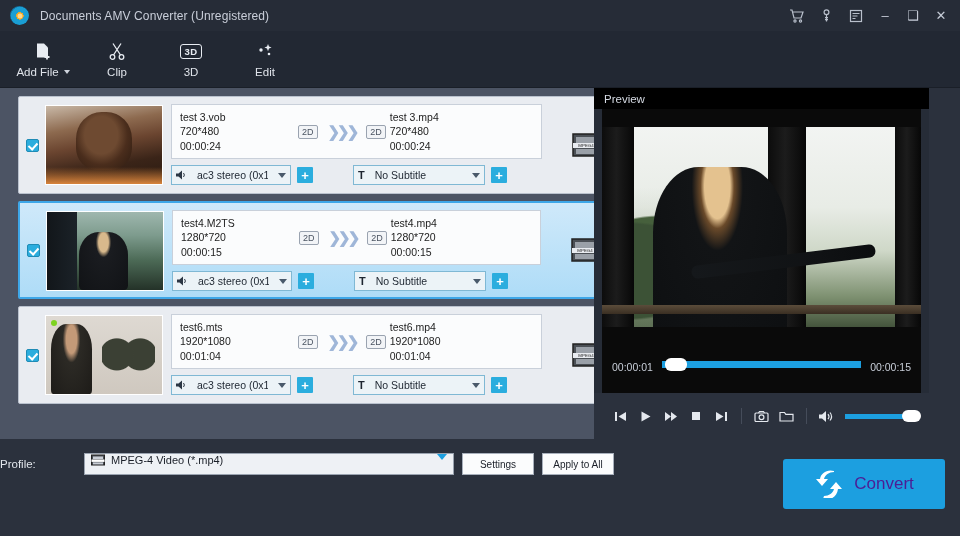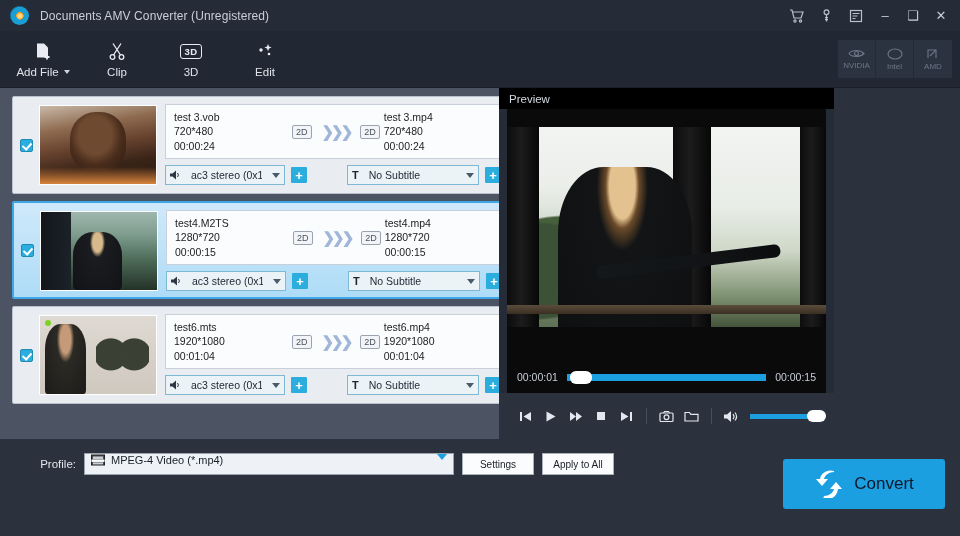--- a/index.html
+++ b/index.html
@@ -67,21 +67,21 @@
     width: 38px; height: 38px; background: #2c3340;
     display: flex; flex-direction: column; align-items: center; justify-content: center;
     color: #6d7586; font-size: 8px; gap: 2px; cursor: pointer;
     border-right: 1px solid #242a35;
   }
   .accel-item:last-child { border-right: none; }
 
   
   .main { display: flex; height: 351px; }
   .filelist {
-    width: 499px; background: #4c5464; padding: 8px 0 0 12px;
+    width: 594px; background: #4c5464; padding: 8px 0 0 18px;
     position: relative; overflow: hidden;
   }
   .row {
     width: 605px; height: 98px; margin-bottom: 7px;
     background: #e9ecf1; border: 1px solid #b9c1cd; border-radius: 2px;
     display: flex; position: relative;
   }
   .row.selected {
     background: linear-gradient(180deg,#cfe9fa 0%,#aedcf7 100%);
     border: 2px solid #3ea7e8;
@@ -229,21 +229,21 @@
   }
   .v-rail {
     position:absolute; left:0; top:196px; width:100%; height:9px;
     background: linear-gradient(180deg,#5b4c3a,#3a2f23);
   }
   .v-top { position:absolute; left:0; top:0; width:100%; height:18px; background:#0a0a0a; }
   .v-bot { position:absolute; left:0; bottom:0; width:100%; height:34px; background:#0a0a0a; }
 
   .seekbar {
     height: 32px; margin: 0 8px; background:#0a0a0a;
-    display: flex; align-items: center; padding: 0 10px; gap: 9px;
+    display: flex; padding: 0 10px; gap: 9px;
   }
   .time { color: #c8ced8; font-size: 10.5px; font-family: "Liberation Sans", sans-serif; }
   .track {
     flex: 1; height: 7px; background: #1f252e; position: relative; cursor: pointer;
   }
   .track-fill { position:absolute; left:0; top:0; height:100%; background:#1c9fe0; width: 92%; }
   .track-knob {
     position:absolute; left: 4%; top:-3px; width: 22px; height: 13px;
     background:#fff; border-radius: 6px; transform: translateX(-50%); cursor: grab;
   }
@@ -262,21 +262,21 @@
   .vol-knob {
     position:absolute; right:-6px; top:-4px; width:19px; height:12px;
     background:#fff; border-radius:6px;
   }
 
   
   .bottom {
     height: 97px; background: #2b313d; padding: 12px 0 0 0; position: relative;
   }
   .brow { display: flex; align-items: center; height: 26px; margin-bottom: 6px; }
-  .blabel { color: #e2e6ec; font-size: 11.5px; text-align: right; width: 76px; margin-right: 8px; }
+  .blabel { color: #e2e6ec; font-size: 11.5px; text-align: left; width: 76px; margin-right: 8px; }
   .field {
     height: 22px; background: #eef1f5; border: 1px solid #9aa3b0;
     display: flex; align-items: flex-start; padding: 0 6px; font-size: 11px; color: #1a1f28;
     gap: 6px; cursor: pointer;
   }
   .profile-field { width: 370px; }
   .dest-field { width: 370px; cursor: text; }
   .field .fcaret {
     margin-left: auto; width:0;height:0;
     border-left:5px solid transparent;border-right:5px solid transparent;border-top:6px solid #1c9fe0;
@@ -288,21 +288,21 @@
   }
   .merge { display: flex; align-items: center; gap: 6px; margin-left: 14px; cursor: pointer; }
   .merge-box {
     width: 13px; height: 13px; background: #2badde; border: 1px solid #1f8bb5; border-radius: 2px;
   }
   .merge-label { color: #e2e6ec; font-size: 11.5px; }
   .convert {
     position: absolute; right: 15px; top: 20px;
     width: 162px; height: 50px; background: #1c9fe0; border-radius: 3px;
     display: flex; align-items: center; justify-content: center; gap: 10px;
-    color: #0f172a; font-size: 17px; cursor: pointer;
+    color: #4c1d95; font-size: 17px; cursor: pointer;
   }
 </style>
 </head>
 <body>
 
 <div class="titlebar">
   <div class="logo"></div>
   <div class="app-title">Documents AMV Converter (Unregistered)</div>
   <div class="titlebar-right">
     <div class="tb-icon">
@@ -369,42 +369,20 @@
         <path d="M12 1l1 2.6L15.6 4.6 13 5.6 12 8.2 11 5.6 8.4 4.6 11 3.6z"></path>
         <circle cx="5" cy="7" r="1.7"></circle>
           <circle cx="13" cy="11" r="1.3"></circle>
       </svg>
     </div>
     <div class="tool-label">
         <span>Edit</span>
       </div>
   </div>
 
-  <div class="accel">
-    <div class="accel-item">
-      <svg width="17" height="11" viewBox="0 0 17 11" fill="none" stroke="#6d7586" stroke-width="1.1">
-        <path d="M1 5.5c3-4 11-4 15 0-4 4-12 4-15 0z"></path>
-          <circle cx="8.5" cy="5.5" r="2"></circle>
-      </svg>
-      <span>NVIDIA</span>
-    </div>
-    <div class="accel-item">
-      <svg width="16" height="12" viewBox="0 0 16 12" fill="none" stroke="#6d7586" stroke-width="1.1">
-        <ellipse cx="8" cy="6" rx="7" ry="5"></ellipse>
-      </svg>
-      <span>Intel</span>
-    </div>
-    <div class="accel-item">
-      <svg width="14" height="12" viewBox="0 0 14 12" fill="none" stroke="#6d7586" stroke-width="1.1">
-        <path d="M2 10V2h8v8"></path>
-          <path d="M10 2L4 8"></path>
-      </svg>
-      <span>AMD</span>
-    </div>
-  </div>
 </div>
 
 <div class="main">
 
   <div class="filelist">
 
     <div class="row">
       <div class="row-check">
         <div class="chk"></div>
       </div>

